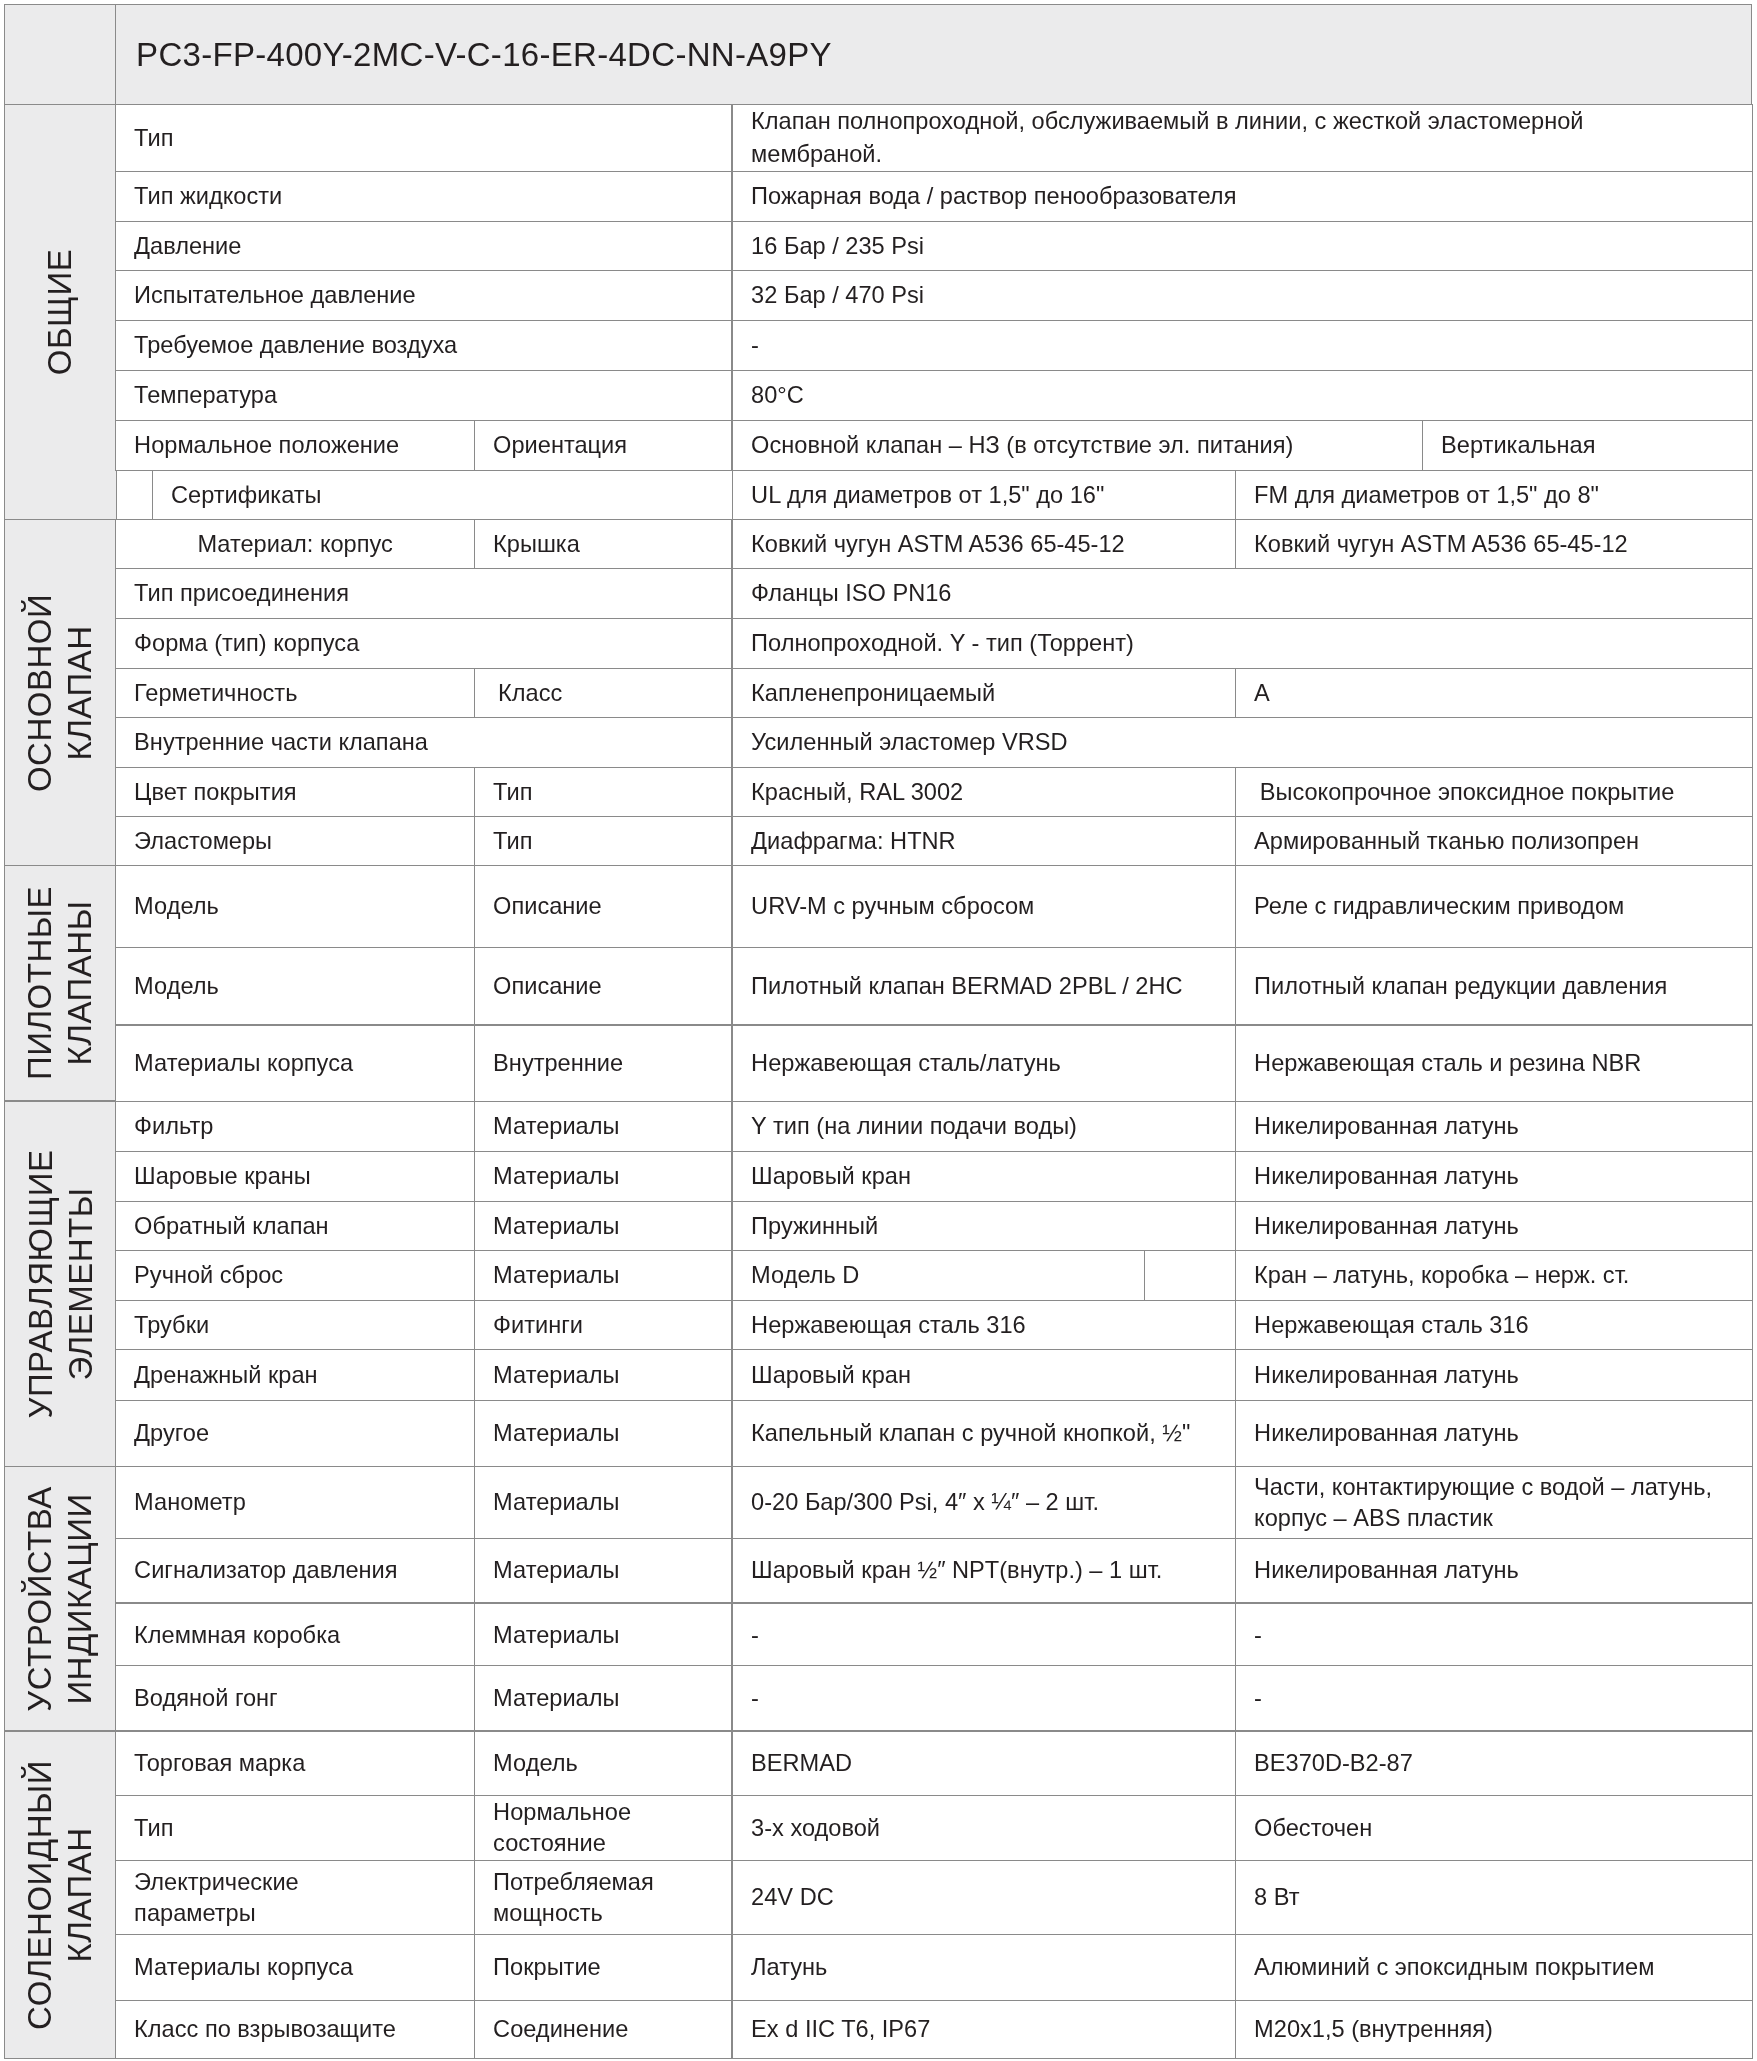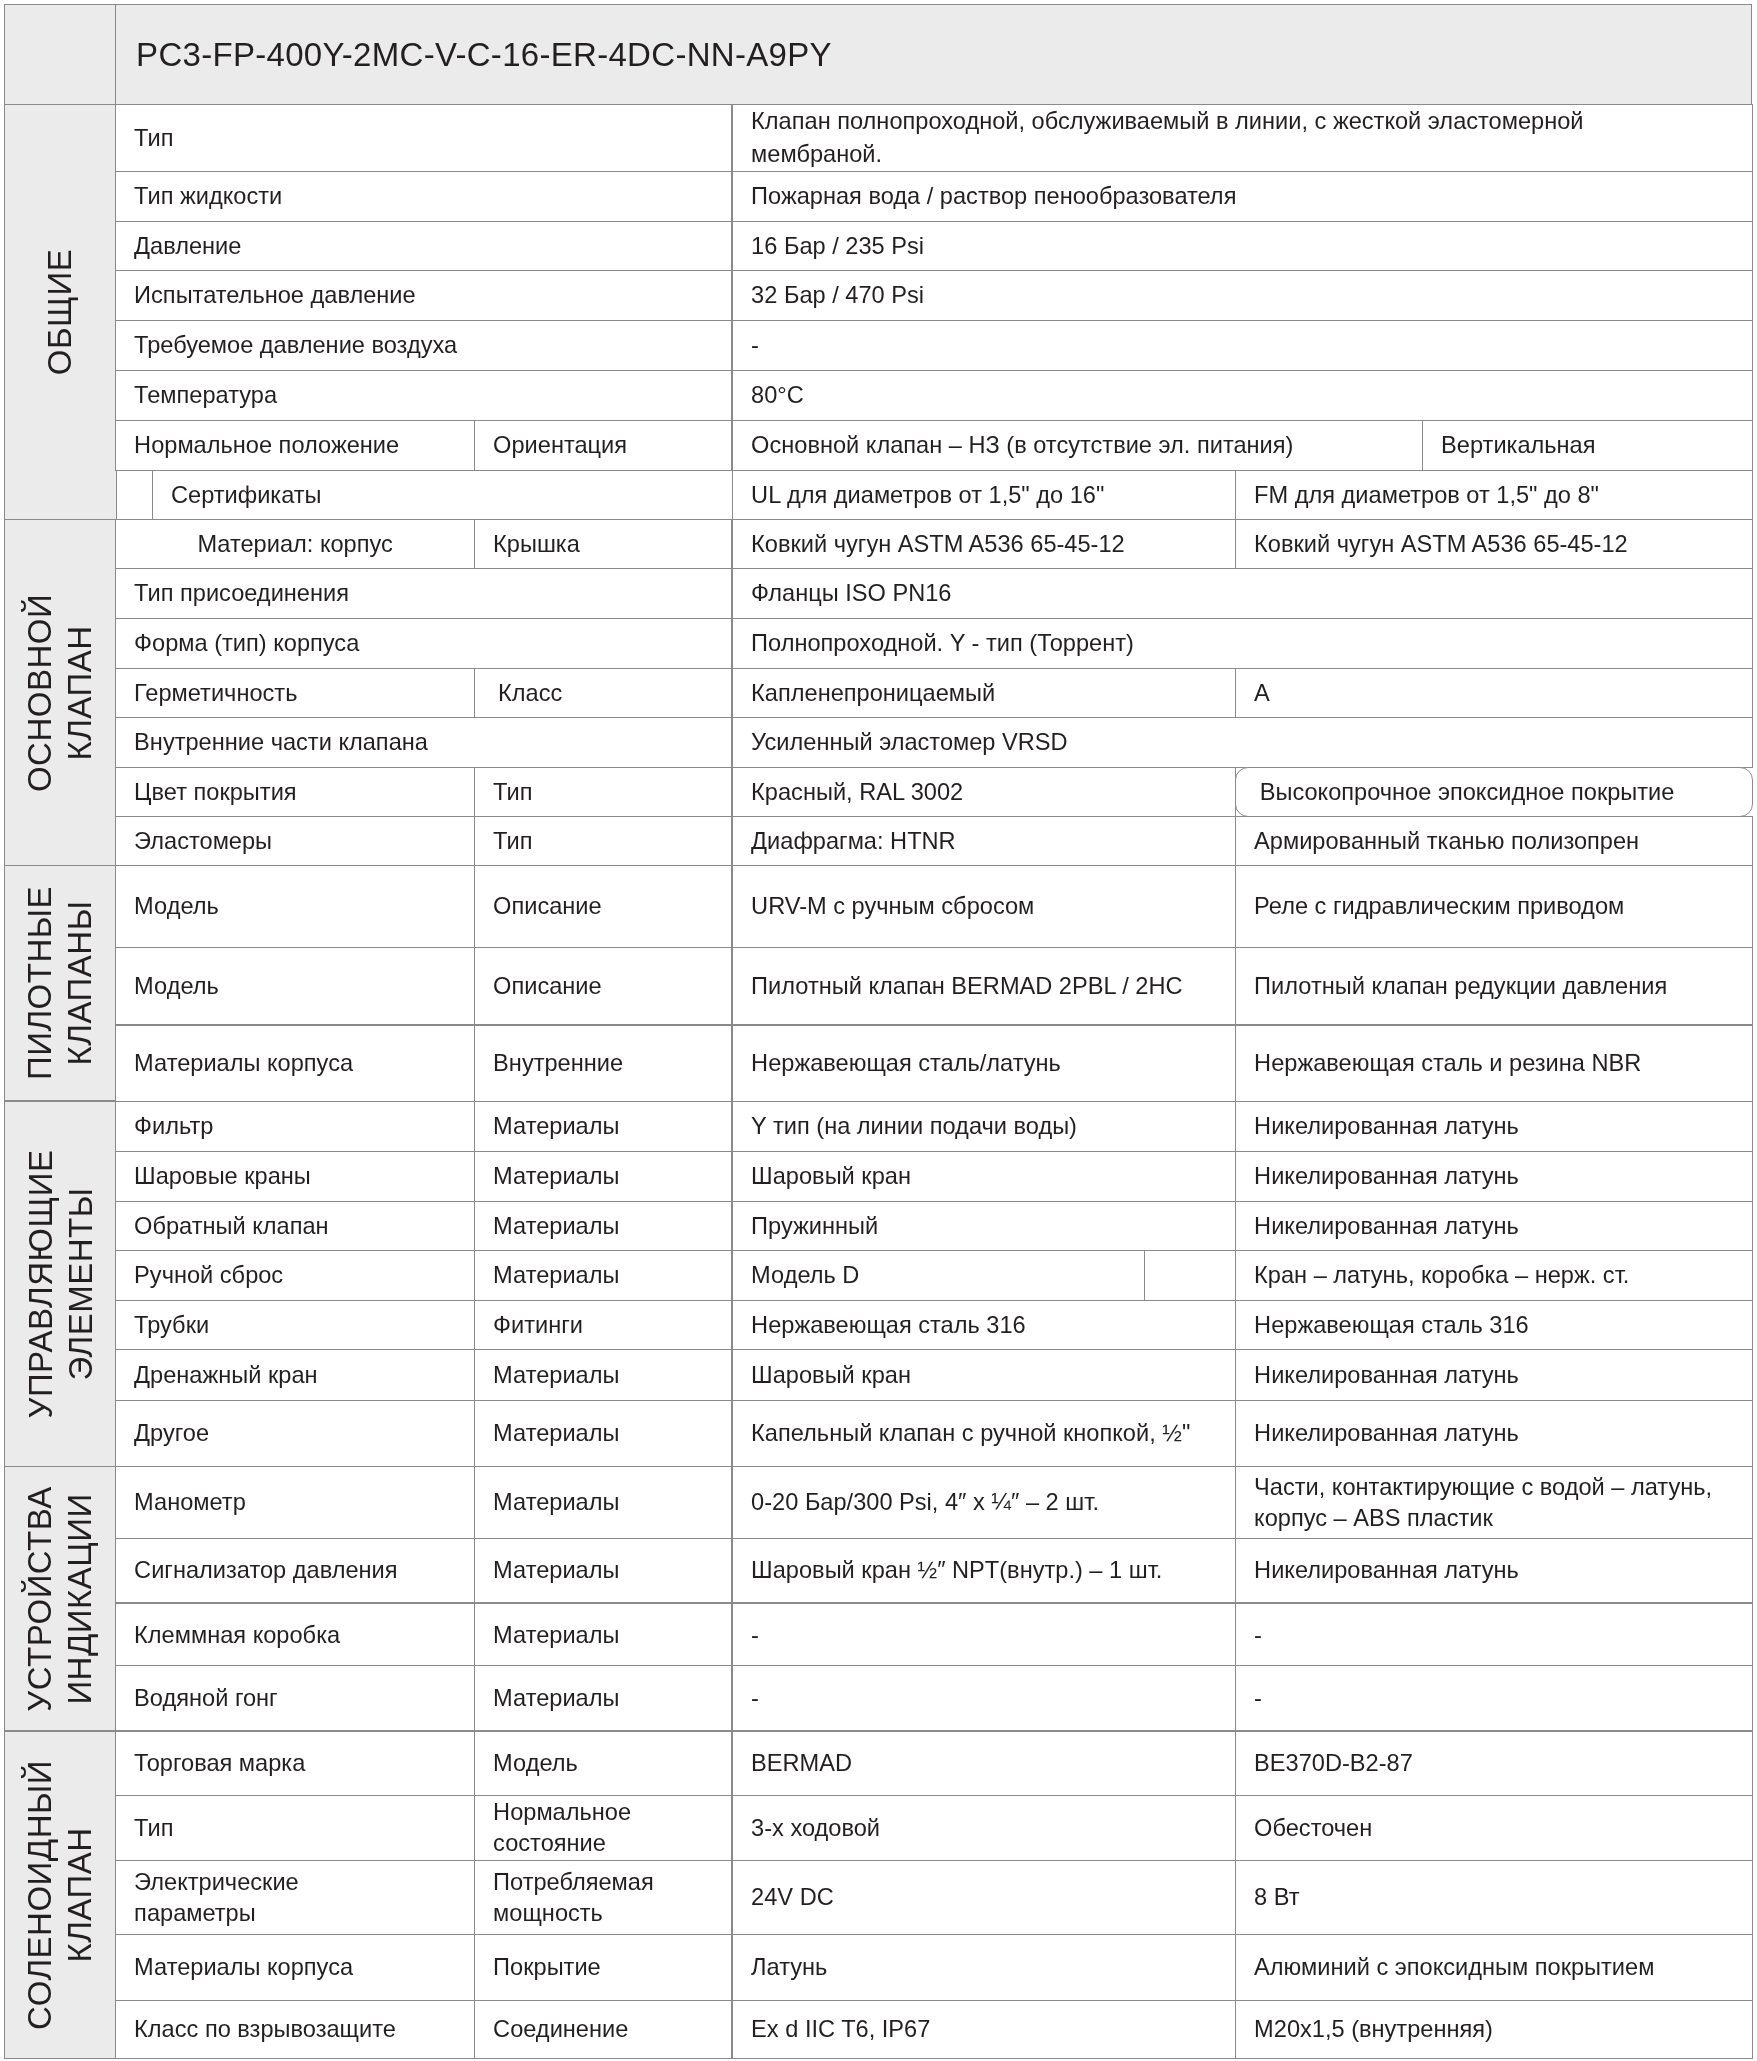--- a/index.html
+++ b/index.html
@@ -151,21 +151,21 @@
 
   <div class="cell" style="left:116px;top:768px;width:360px;height:50px;">
       <span>Цвет покрытия</span>
     </div>
   <div class="cell" style="left:475px;top:768px;width:258px;height:50px;">
       <span>Тип</span>
     </div>
   <div class="cell" style="left:733px;top:768px;width:504px;height:50px;">
       <span>Красный,  RAL 3002</span>
     </div>
-  <div class="cell" style="left:1236px;top:768px;width:518px;height:50px;padding-left:23.6px;border-radius:13px;">
+  <div class="cell" style="left:1236px;top:768px;width:518px;height:50px;padding-left:23.6px;">
       <span>Высокопрочное эпоксидное покрытие</span>
     </div>
 
   <div class="cell" style="left:116px;top:817px;width:360px;height:50px;">
       <span>Эластомеры</span>
     </div>
   <div class="cell" style="left:475px;top:817px;width:258px;height:50px;">
       <span>Тип</span>
     </div>
   <div class="cell" style="left:733px;top:817px;width:504px;height:50px;">

